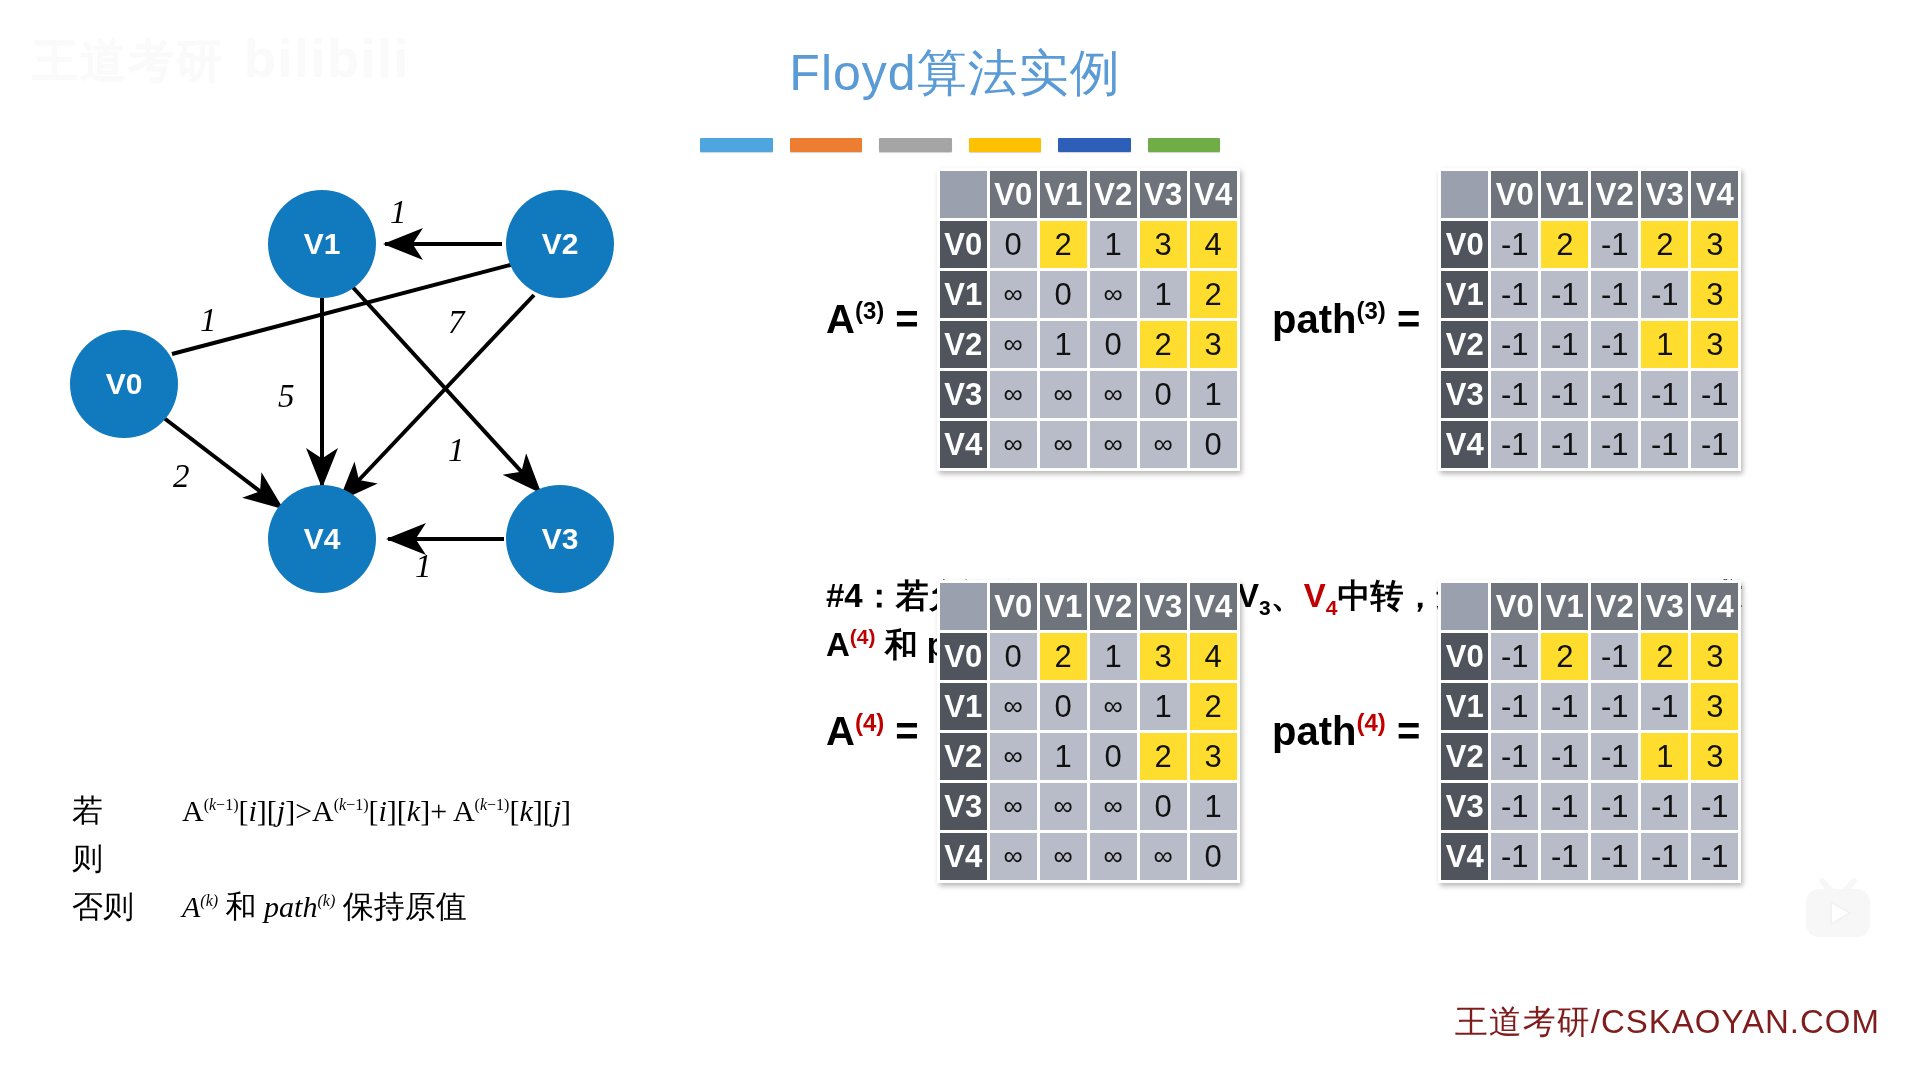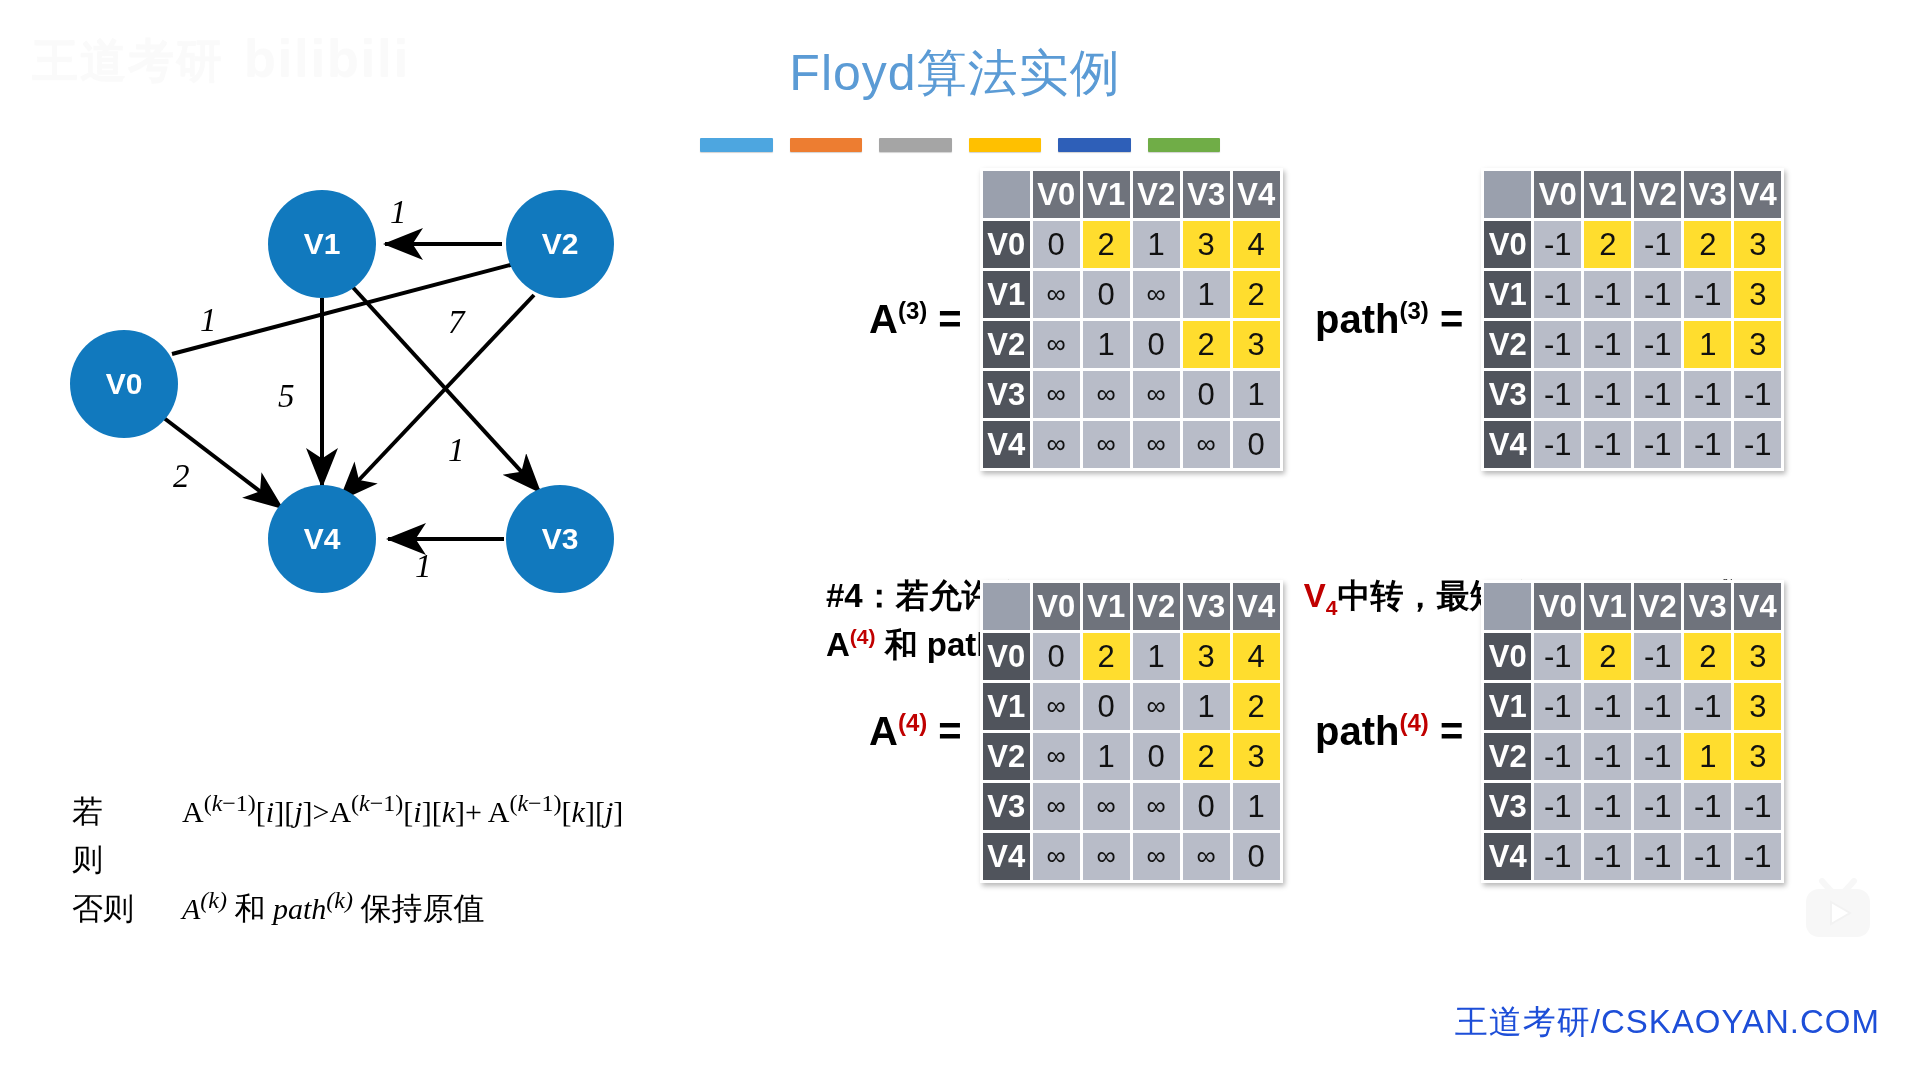--- a/index.html
+++ b/index.html
@@ -74,37 +74,36 @@
   }
   #formula .row { display:flex; align-items:baseline; margin-bottom:6px; }
   #formula .zh {
     font-family:"Liberation Sans", sans-serif;
     font-size:31px;
     width:110px;
     flex:0 0 110px;
   }
   #formula .eq { font-size:30px; white-space:nowrap; }
   #formula .eq i { font-style:italic; }
-  #formula sup { font-size:24px; }
+  #formula sup { font-size:16px; }
   #formula .lastrow .zh { font-size:31px; }
   #formula .lastrow .eq { font-style:italic; }
   #formula .lastrow .zh2 {
     font-family:"Liberation Sans", sans-serif;
     font-style:normal;
     font-size:31px;
   }
 
   
   .matrix-group { position:absolute; display:flex; align-items:center; }
   .mlabel {
     font-size:40px; font-weight:700; color:#000;
     font-family:"Liberation Sans", sans-serif;
     white-space:nowrap;
     margin-right:18px;
-    margin-left:43px;
   }
   .mlabel sup { font-size:24px; }
   .mlabel sup.red { color:#c00000; }
   table.mat {
     border-collapse:separate;
     border-spacing:3px;
     background:#ffffff;
     box-shadow:2px 3px 5px rgba(0,0,0,0.28);
   }
   table.mat td {
@@ -136,21 +135,21 @@
     line-height:1.42;
   }
   #question sub { font-size:21px; font-weight:700; }
   #question sup { font-size:21px; font-weight:700; }
   #question .red { color:#c00000; }
 
   
   #footer {
     position:absolute; right:30px; top:1000px;
     font-size:33px; font-weight:400;
-    color:#1d4ed8;
+    color:#7f1d1d;
     font-family:"Liberation Sans", sans-serif;
     letter-spacing:1px;
   }
 </style>
 </head>
 <body>
 
 <div id="wm-topleft">
   <span>王道考研</span><span class="wm-bili">bilibili</span>
 </div>

